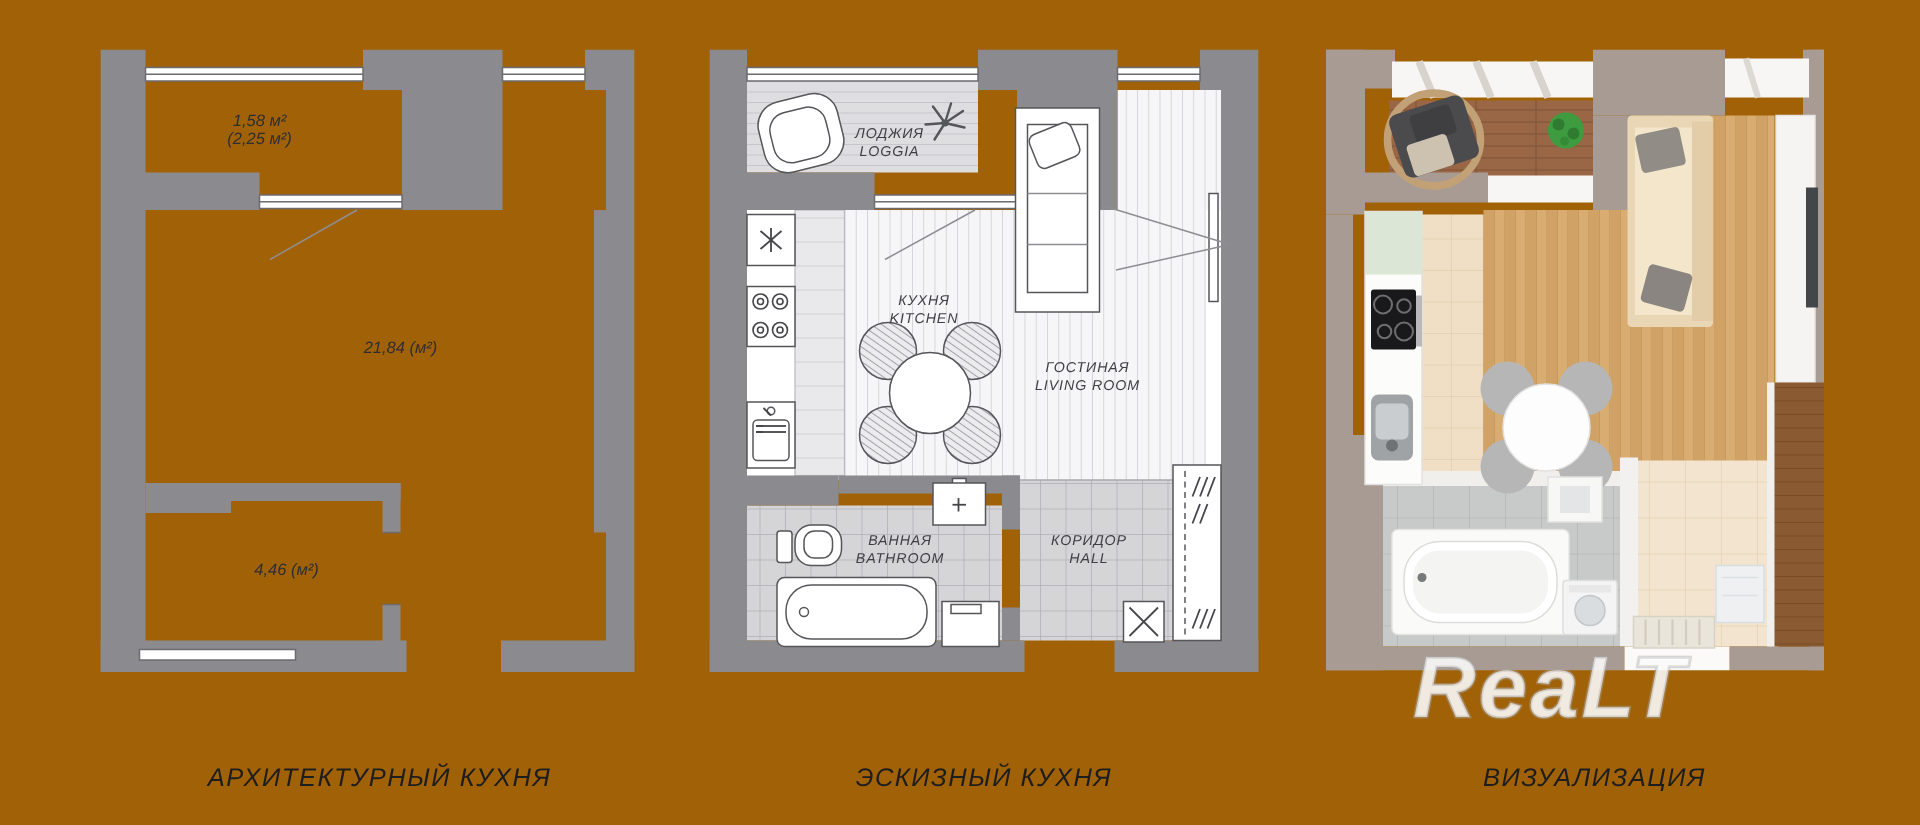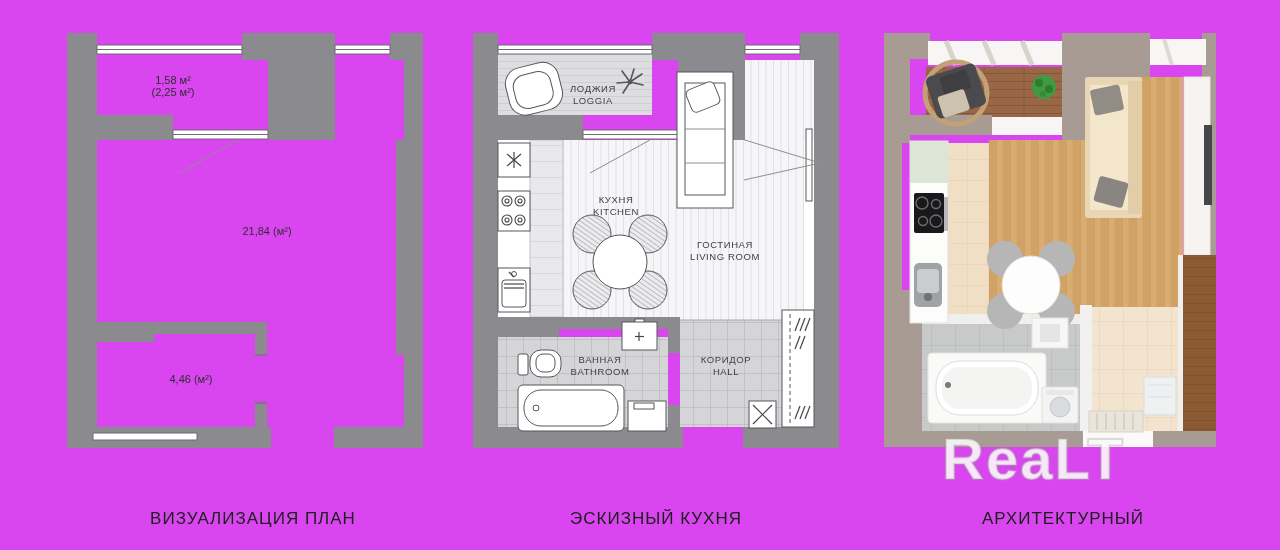--- a/index.html
+++ b/index.html
@@ -1,17 +1,17 @@
 <!DOCTYPE html>
 <html><head>
 <meta charset="utf-8">
 <style>
   html,body{margin:0;padding:0;background:#ffffff;}
-  .stage{position:relative;width:1280px;height:550px;background:#d946ef;overflow:hidden;
-         font-family:"Liberation Sans",sans-serif;}
+  .stage{position:relative;width:1280px;height:550px;background:#a16207;overflow:hidden;
+         font-family:"Liberation Sans",sans-serif;font-style:italic;}
   .panel{position:absolute;top:33px;}
   #panel-arch{left:67px;}
   #panel-sketch{left:473px;}
   #panel-render{left:884px;}
   .caption{position:absolute;top:507px;height:24px;line-height:24px;text-align:center;
            font-size:17px;letter-spacing:1px;color:#1d1d1d;white-space:nowrap;}
   #cap1{left:75px;width:356px;}
   #cap2{left:473px;width:366px;}
   #cap3{left:897px;width:332px;}
   .watermark{position:absolute;left:942px;top:425px;font-size:58px;font-weight:700;
@@ -397,18 +397,18 @@
         <line x1="249" y1="380" x2="249" y2="397"></line>
       </g>
     </g>
     <g>
       <rect x="260" y="344" width="32" height="38" fill="#eef0f2" stroke="#d9dde0"></rect>
       <line x1="264" y1="352" x2="288" y2="352" stroke="#dde1e4"></line>
       <line x1="264" y1="364" x2="288" y2="364" stroke="#dde1e4"></line>
     </g>
   </svg>
 
-  <div id="cap1" class="caption">ВИЗУАЛИЗАЦИЯ ПЛАН</div>
+  <div id="cap1" class="caption">АРХИТЕКТУРНЫЙ КУХНЯ</div>
   <div id="cap2" class="caption">ЭСКИЗНЫЙ КУХНЯ</div>
-  <div id="cap3" class="caption">АРХИТЕКТУРНЫЙ</div>
+  <div id="cap3" class="caption">ВИЗУАЛИЗАЦИЯ</div>
 
   <div class="watermark">ReaLT</div>
 </div>
 
 </body></html>

